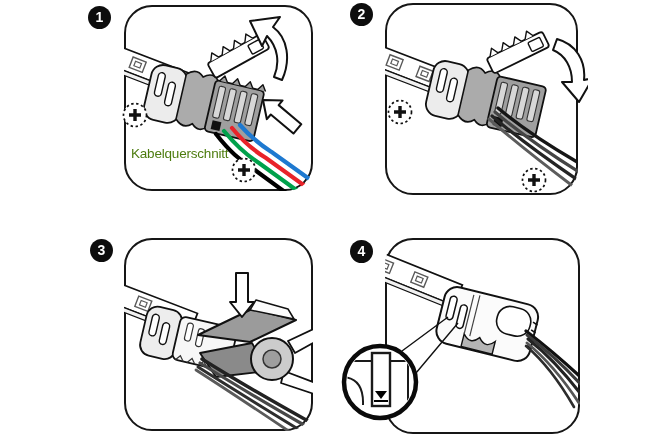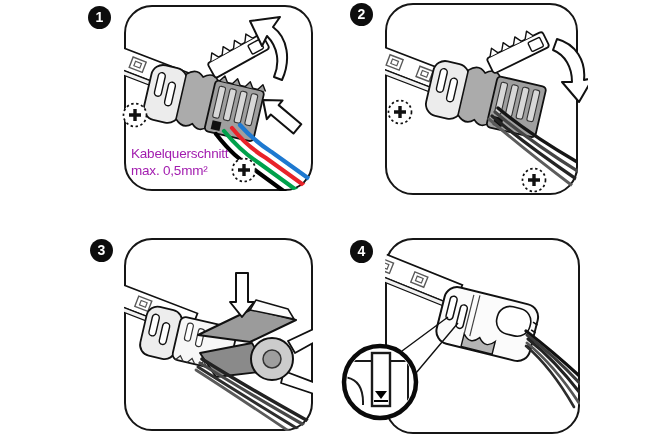--- a/index.html
+++ b/index.html
@@ -12,21 +12,21 @@
     position:absolute;box-sizing:border-box;
     border:2px solid #161616;border-radius:28px;background:#fff;
   }
   .badge{
     position:absolute;width:23px;height:23px;border-radius:50%;
     background:#0d0d0d;color:#fff;font-size:14px;font-weight:bold;
     text-align:center;line-height:23px;z-index:5;
   }
   .art{position:absolute;left:0;top:0;z-index:2;}
   .caption{
-    position:absolute;z-index:3;color:#a21caf;
+    position:absolute;z-index:3;color:#4d7c0f;
     font-size:13.5px;line-height:16.5px;font-weight:500;letter-spacing:-.2px;
     white-space:nowrap;
   }
   svg{display:block;}
 </style>
 </head>
 <body>
 
 <div class="stage">
 
@@ -42,21 +42,20 @@
       </g>
       <path id="arrowStraight" d="M0 0 L12 15 L6 15 L6 44 L-6 44 L-6 15 L-12 15 Z" fill="#fff" stroke="#111" stroke-width="2" stroke-linejoin="round"></path>
     </defs>
   </svg>
 
   <section class="step" style="left:100px;top:0;width:230px;height:220px;">
     <div class="badge" style="left:-12px;top:6px;">1</div>
     <div class="panel" style="left:24px;top:5px;width:189px;height:186px;"></div>
     <div class="caption" style="left:31px;top:146px;">
       <div>Kabelquerschnitt</div>
-      <div>max. 0,5mm²</div>
     </div>
     <svg class="art" width="230" height="220" viewBox="0 0 230 220">
       <defs>
           <clipPath id="clip1">
             <rect x="24" y="5" width="189" height="186" rx="26"></rect>
           </clipPath>
         </defs>
       <g clip-path="url(#clip1)">
 
         <g transform="translate(34,52) rotate(21)">

